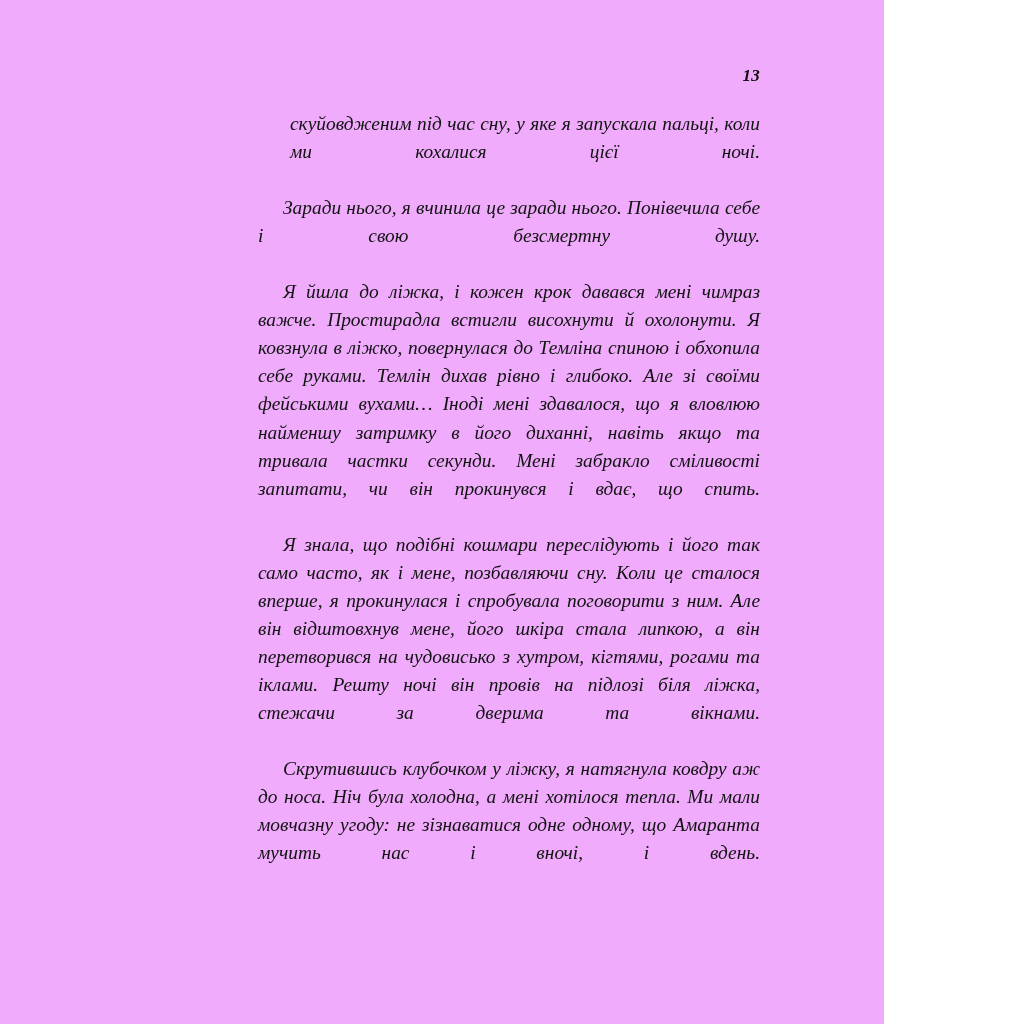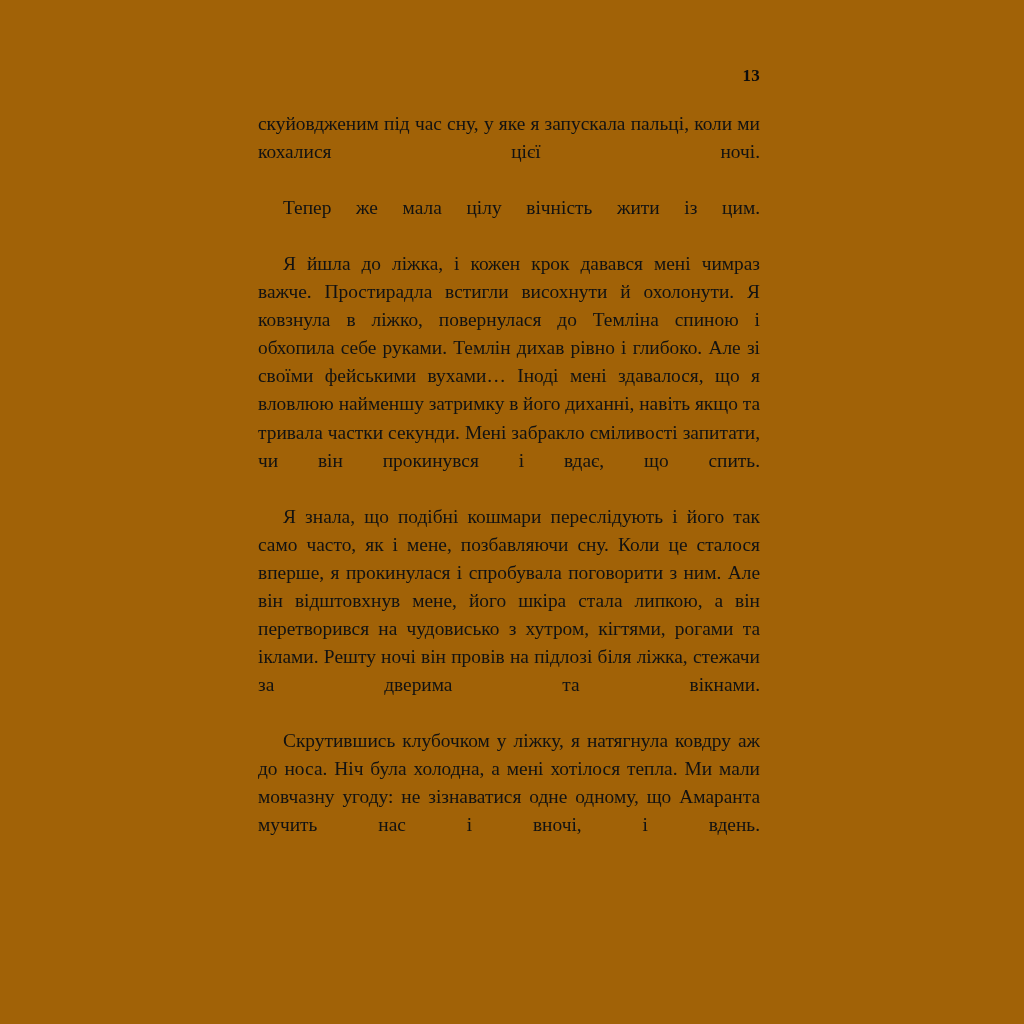--- a/index.html
+++ b/index.html
@@ -11,24 +11,25 @@
     width: 1024px;
     height: 1024px;
     background: #ffffff;
     font-family: "Liberation Serif", "DejaVu Serif", serif;
     color: #111111;
     overflow: hidden;
   }
 
   .page {
     position: relative;
-    width: 1024px;
+    width: 884px;
     height: 1024px;
     box-sizing: border-box;
-    background: #a16207;
+    background: #f0abfc;
+    font-style: italic;
   }
 
   
   .folio {
     position: absolute;
     top: 66px;
     left: 258px;
     width: 502px;
     text-align: right;
     font-size: 17px;
@@ -54,38 +55,39 @@
   .textblock p {
     margin: 0;
     text-indent: 25px;
     hyphens: manual;
     word-spacing: -0.15px;
   }
 
   
   .textblock p.cont {
     text-indent: 0;
+    margin-left: 32px;
   }
 
   
   .textblock p::after {
     content: "";
     display: inline-block;
     width: 100%;
   }
 </style>
 </head>
 <body>
 
 <div class="page">
 
   <div class="folio">13</div>
 
   <div class="textblock">
     <p class="cont">скуйовдженим під час сну, у яке я запускала пальці, коли ми кохалися цієї ночі.</p>
-    <p>Тепер же мала цілу вічність жити із цим.</p>
+    <p>Заради нього, я вчинила це заради нього. Понівечила себе і свою безсмертну душу.</p>
     <p>Я йшла до ліжка, і кожен крок давався мені чимраз важче. Простирадла встигли висохнути й охолонути. Я ковзнула в ліжко, повернулася до Темліна спиною і обхопила себе руками. Темлін дихав рівно і глибоко. Але зі своїми фейськими вухами… Іноді мені здавалося, що я вловлюю найменшу затримку в його диханні, навіть якщо та тривала частки секунди. Мені забракло сміливості запитати, чи він прокинувся і вдає, що спить.</p>
     <p>Я знала, що подібні кошмари переслідують і його так само часто, як і мене, позбавляючи сну. Коли це сталося вперше, я прокинулася і спробувала поговорити з ним. Але він відштовхнув мене, його шкіра стала липкою, а він перетворився на чудовисько з хутром, кігтями, рогами та іклами. Решту ночі він провів на підлозі біля ліжка, стежачи за дверима та вікнами.</p>
     <p>Скрутившись клубочком у ліжку, я натягнула ковдру аж до носа. Ніч була холодна, а мені хотілося тепла. Ми мали мовчазну угоду: не зізнаватися одне одному, що Амаранта мучить нас і вночі, і вдень.</p>
 
   </div>
 
 </div>
 
 </body></html>

